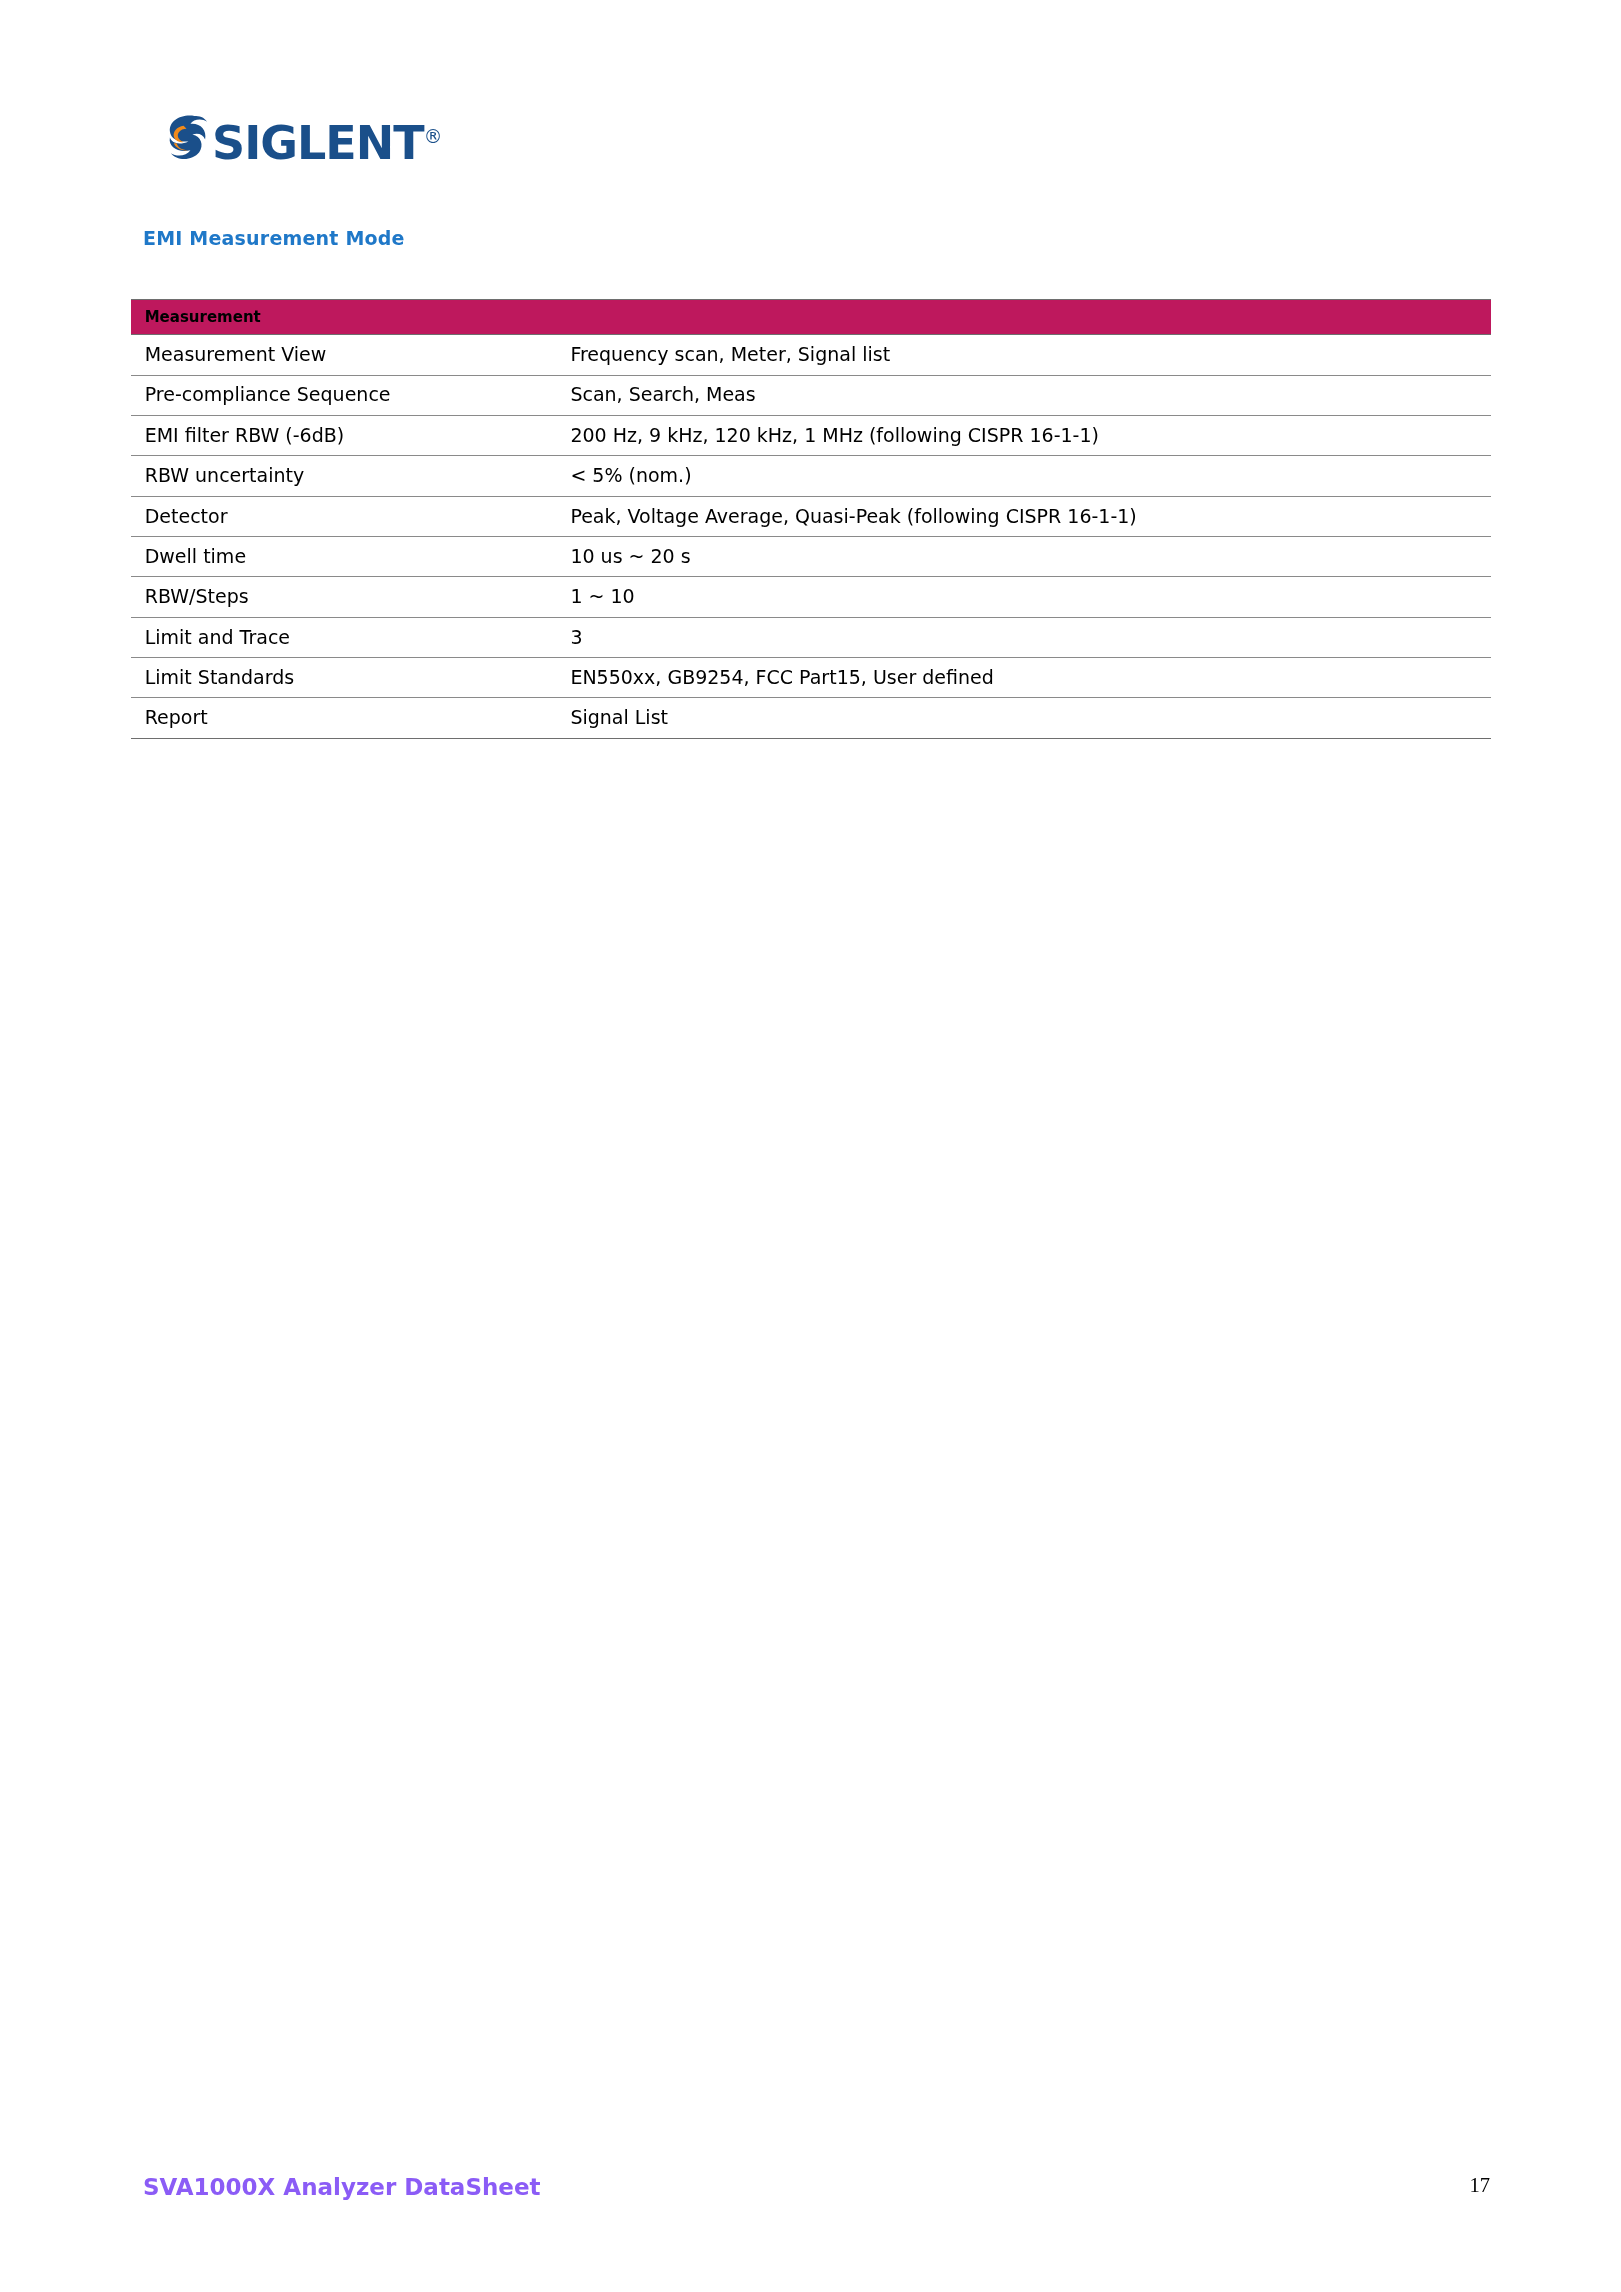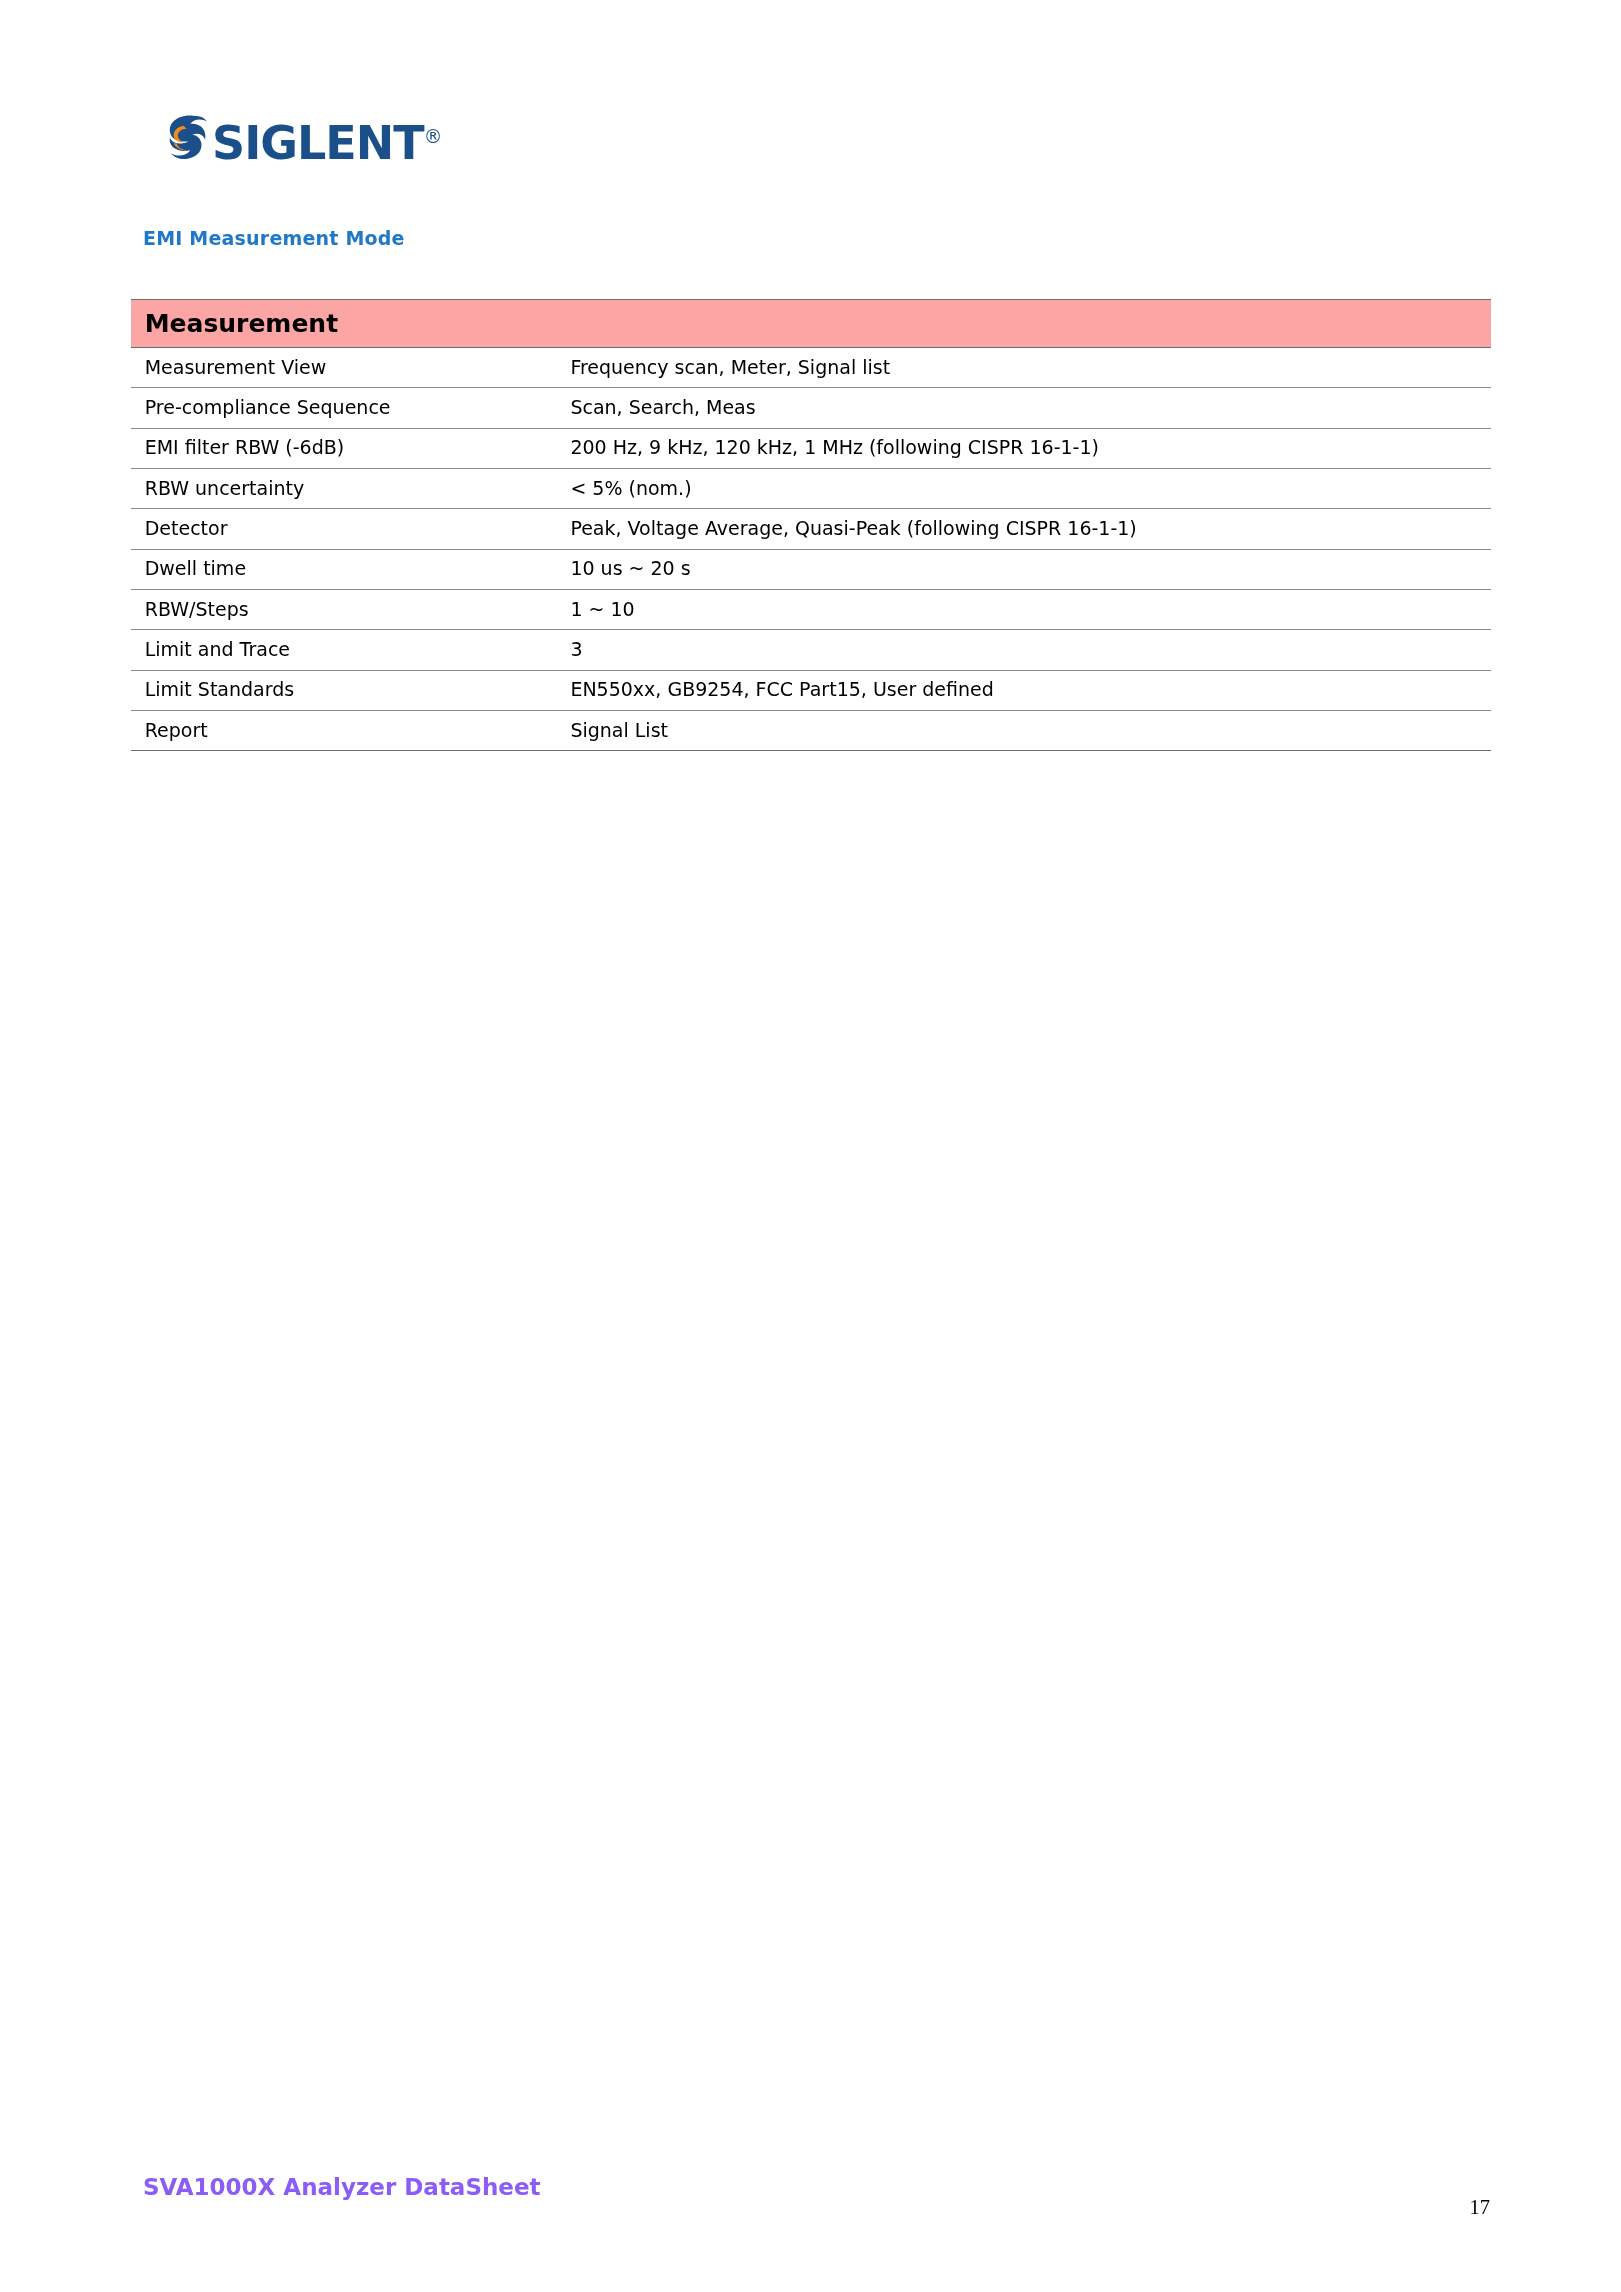--- a/index.html
+++ b/index.html
@@ -66,23 +66,23 @@
   
   .spec-table {
     position: absolute;
     left: 131px;
     top: 299px;
     width: 1360px;
     border-collapse: collapse;
     font-size: 19px;
   }
   .spec-table tr.header-row td {
-    background: #fca5a5;
+    background: #be185d;
     font-weight: bold;
-    font-size: 25px;
+    font-size: 15px;
     border-top: 1.6px solid #6e6e6e;
     border-bottom: 1.2px solid #6e6e6e;
     padding: 7.8px 0 7.8px 13.7px;
   }
   .spec-table td {
     border-bottom: 1.1px solid #8a8a8a;
     padding: 7.8px 0 7.8px 13.7px;
     vertical-align: top;
     line-height: 1.25;
   }
@@ -104,21 +104,20 @@
   }
   .footer-page {
     position: absolute;
     left: 1431px;
     top: 2174px;
     width: 59px;
     text-align: right;
     font-family: "Liberation Serif", serif;
     font-size: 20.6px;
     color: #000000;
-    margin-top: 22px;
   }
 </style>
 </head>
 <body>
 
 <div class="page">
 
   <div class="logo-wrap">
     <span class="logo-mark">
       <svg width="45" height="53" viewBox="0 0 46 54" xmlns="http://www.w3.org/2000/svg">

